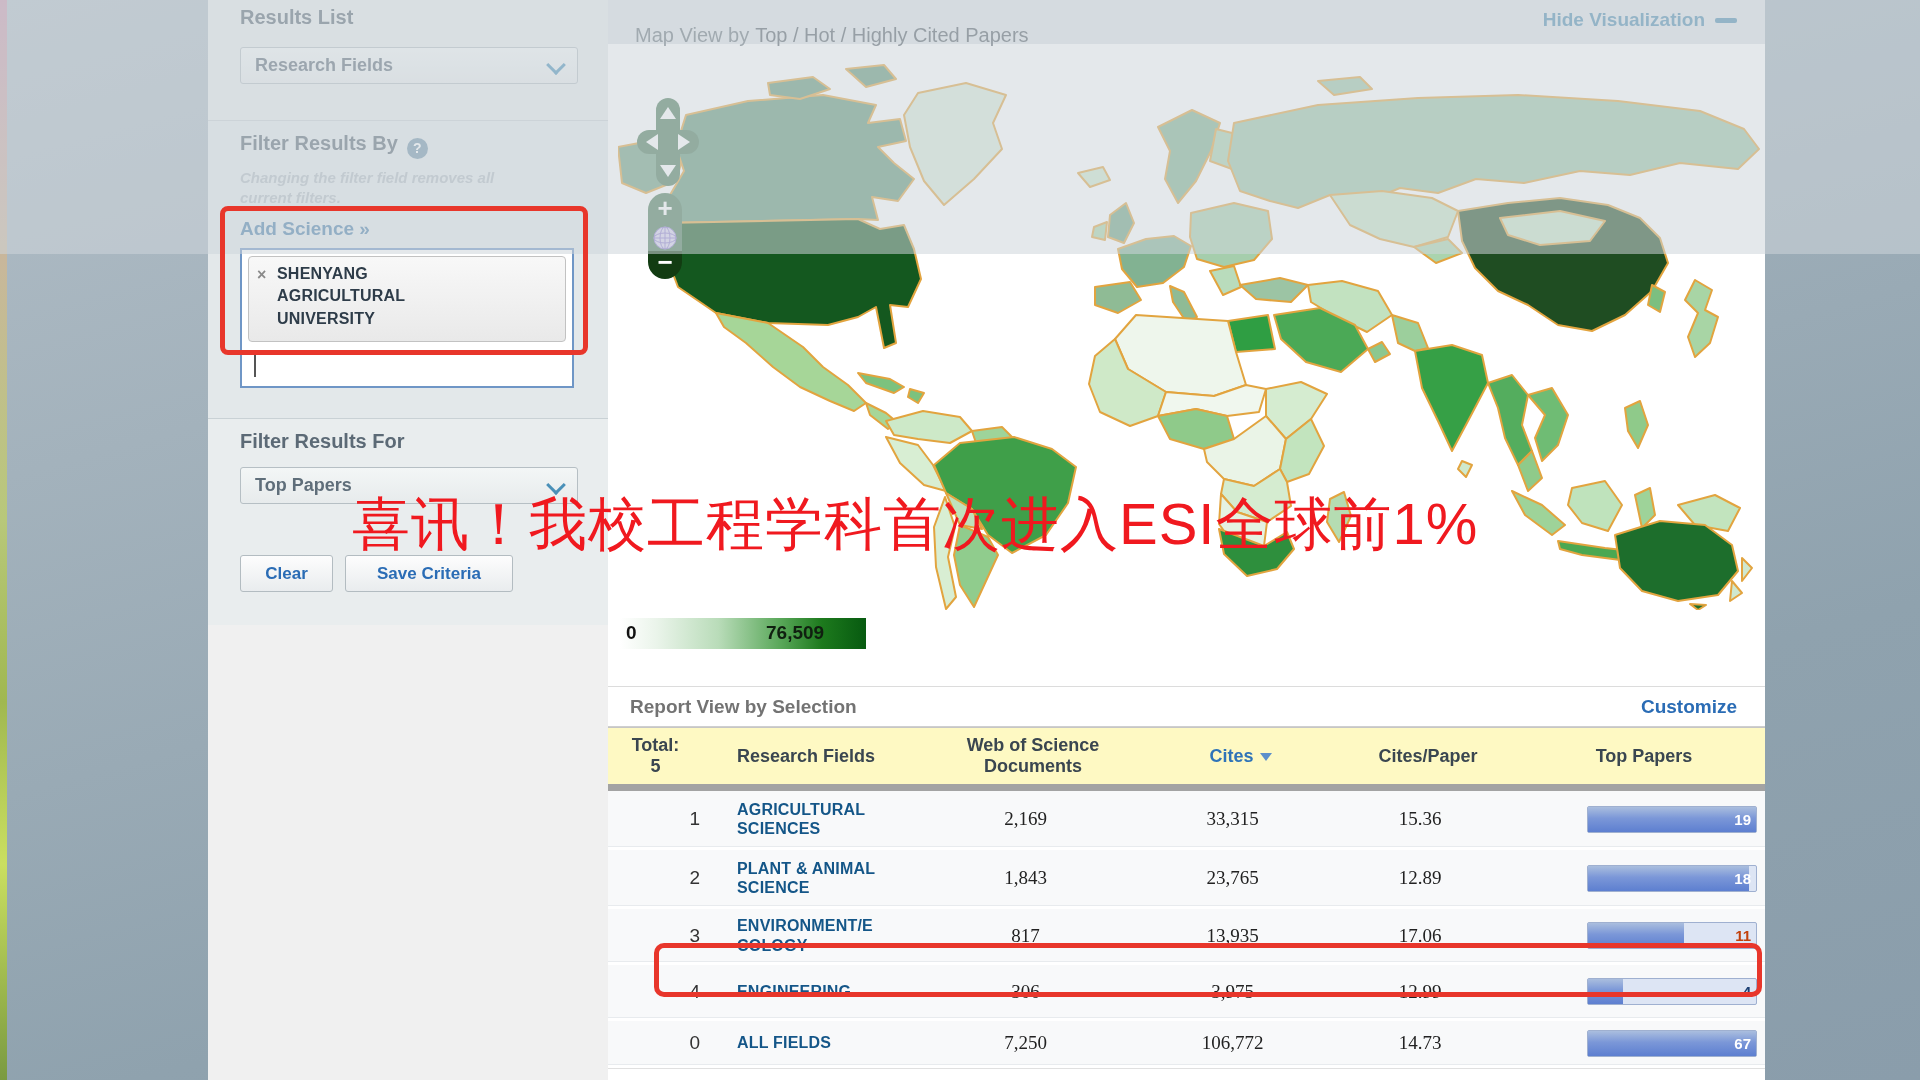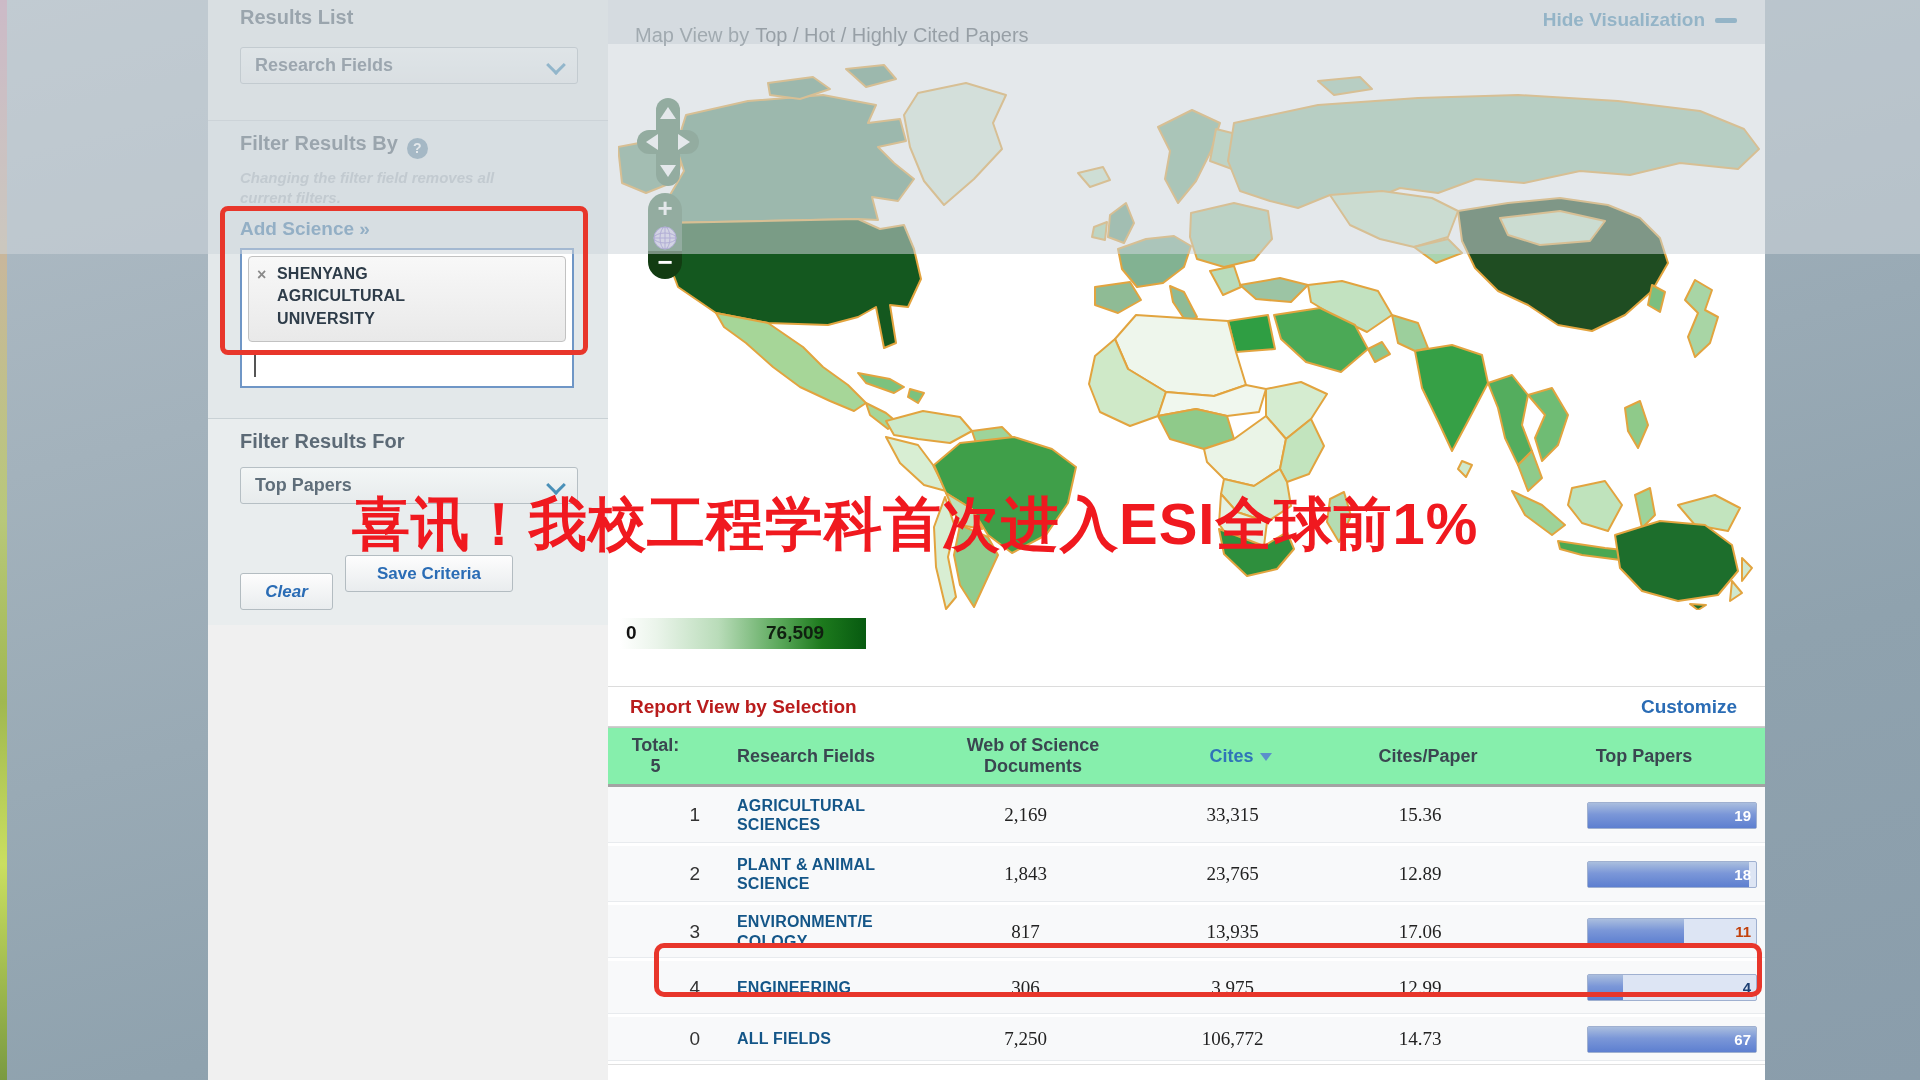--- a/index.html
+++ b/index.html
@@ -54,25 +54,25 @@
         display:flex;flex-direction:column;cursor:pointer;}
   .pill .plus{height:32px;background:#4d7b5a;color:#fff;font-size:26px;font-weight:bold;line-height:30px;text-align:center;}
   .pill .globe{height:26px;background:#4d7b5a;display:flex;align-items:center;justify-content:center;}
   .pill .minus{height:28px;background:#123c12;color:#fff;font-size:26px;font-weight:bold;line-height:22px;text-align:center;}
   .legend{position:absolute;left:12px;top:618px;width:246px;height:31px;
           background:linear-gradient(90deg,#ffffff 0%,#eaf4ea 15%,#b9dcb9 40%,#5aa85a 65%,#1d7a1d 82%,#075a10 100%);}
   .legend .min{position:absolute;left:6px;top:4px;font-size:19px;font-weight:bold;color:#111;}
   .legend .max{position:absolute;left:146px;top:4px;font-size:19px;font-weight:bold;color:#102010;}
   .report-bar{position:absolute;left:0;top:686px;width:1157px;height:41px;background:#fff;box-sizing:border-box;
               border-top:1px solid #dcdcdc;border-bottom:1px solid #cfcfcf;}
-  .report-title{position:absolute;left:22px;top:9px;font-size:19px;font-weight:bold;color:#b91c1c;}
+  .report-title{position:absolute;left:22px;top:9px;font-size:19px;font-weight:bold;color:#737373;}
   .customize{position:absolute;right:28px;top:9px;font-size:19px;font-weight:bold;color:#2a6cb5;cursor:pointer;}
   .table{position:absolute;left:0;top:727px;width:1157px;border-bottom:1px solid #e0e0e0;}
   .thead,.trow{display:grid;grid-template-columns:95px 215px 230px 185px 190px 1fr;align-items:center;}
-  .thead{background:#86efac;border-top:1px solid #c6c6c6;border-bottom:3px solid #a3a3a3;min-height:56px;}
+  .thead{background:#fef9c3;border-top:1px solid #c6c6c6;border-bottom:7px solid #a3a3a3;min-height:56px;}
   .th{font-size:18px;font-weight:bold;color:#3a4650;line-height:1.15;}
   .th.c{text-align:center;}
   .th.rf{padding-left:34px;}
   .th.cites{color:#2f74b8;cursor:pointer;}
   .tri{display:inline-block;width:0;height:0;border-left:6px solid transparent;border-right:6px solid transparent;
        border-top:8px solid #5c8fcb;margin-left:6px;vertical-align:1px;}
   .trow{background:#f8f9fa;border-bottom:3px solid #ffffff;box-shadow:inset 0 -1px 0 #e8ebee;}
   .trow:nth-child(1),.trow:nth-child(2){min-height:56px;}
   .trow:nth-child(3),.trow:nth-child(4){min-height:53px;}
   .trow:nth-child(5){min-height:44px;}
@@ -84,21 +84,21 @@
   .bar{position:relative;width:170px;height:27px;box-sizing:border-box;border-radius:2px;text-align:right;}
   .bar .fill{position:absolute;left:0;top:0;bottom:0;}
   .bar .val{position:absolute;right:5px;top:4px;font-size:15px;font-weight:bold;}
 
   
   #band{position:absolute;left:0;top:0;width:1920px;height:254px;background:rgba(206,214,218,0.55);
         pointer-events:none;z-index:40;}
   .redbox{position:absolute;box-sizing:border-box;border:5px solid #e8362b;z-index:50;pointer-events:none;}
   #redbox1{left:220px;top:206px;width:368px;height:149px;border-radius:8px;}
   #redbox2{left:654px;top:943px;width:1108px;height:54px;border-radius:10px;}
-  #headline{position:absolute;left:352px;top:486px;z-index:60;font-size:58px;font-weight:bold;
+  #headline{position:absolute;left:352px;top:486px;z-index:60;font-size:58px;font-weight:normal;
             letter-spacing:1px;white-space:nowrap;pointer-events:none;}
 </style>
 </head>
 <body>
 
 <div id="screen">
   <div class="sliver"></div>
 
   <div id="page">
 
@@ -136,21 +136,21 @@
         <div class="tcaret"></div>
       </div>
 
       <div class="sb-title" style="left:32px;top:430px;">Filter Results For</div>
 
       <div class="dd" style="top:467px;">
         <span class="txt">Top Papers</span>
         <span class="chev"></span>
       </div>
 
-      <div class="btn" style="left:32px;top:573px;width:93px;font-style:italic;">Clear</div>
+      <div class="btn" style="left:32px;top:555px;width:93px;">Clear</div>
       <div class="btn" style="left:137px;top:555px;width:168px;">Save Criteria</div>
     </div>
 
     <div id="main">
       <div class="map-header">
         <div class="map-title">
           <span>Map View by</span><span class="val">Top / Hot / Highly Cited Papers</span>
         </div>
         <div class="hideviz">
           <span>Hide Visualization</span>

